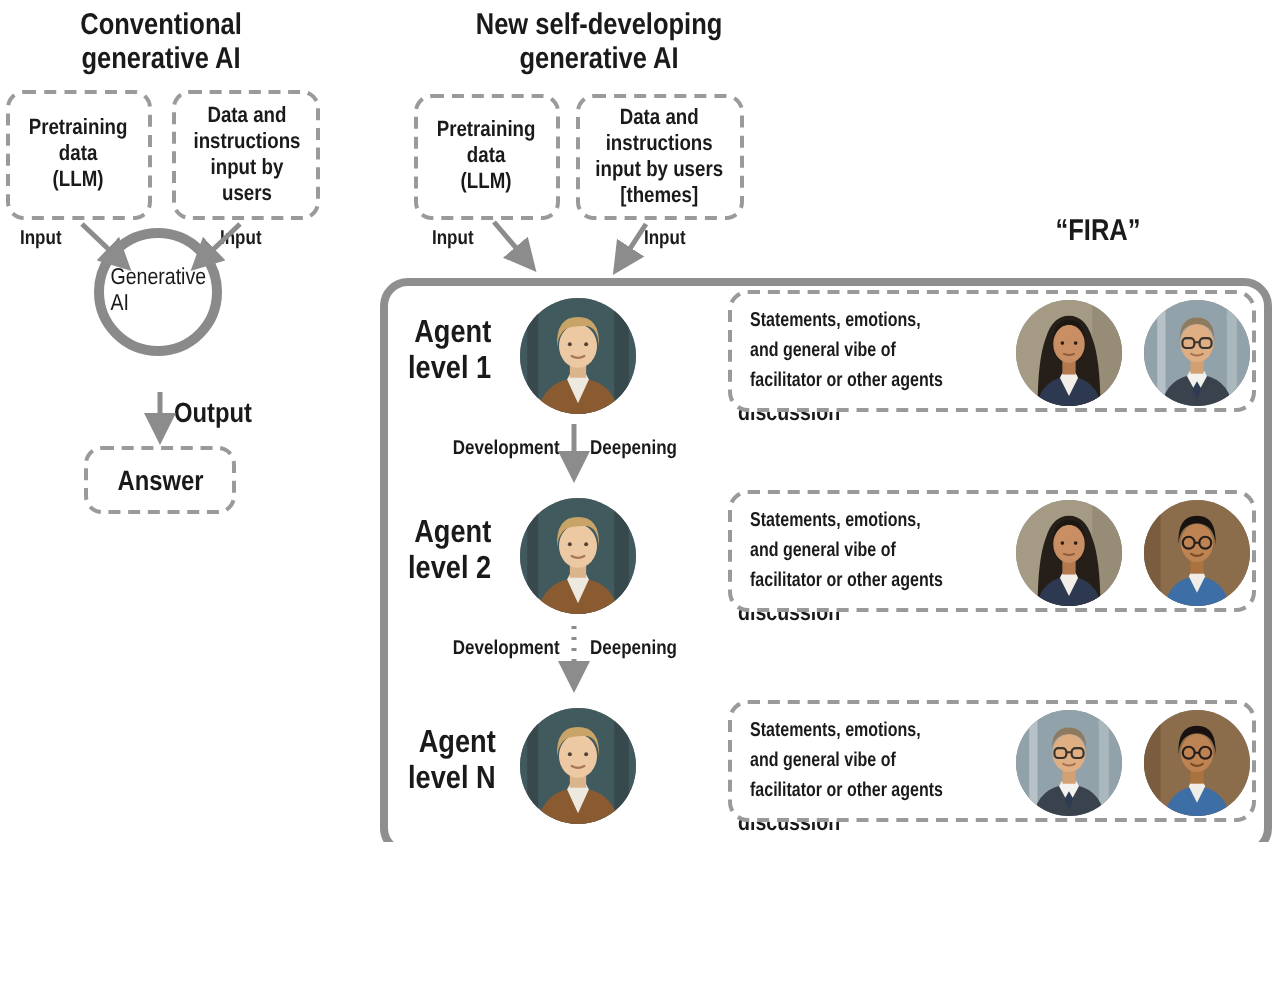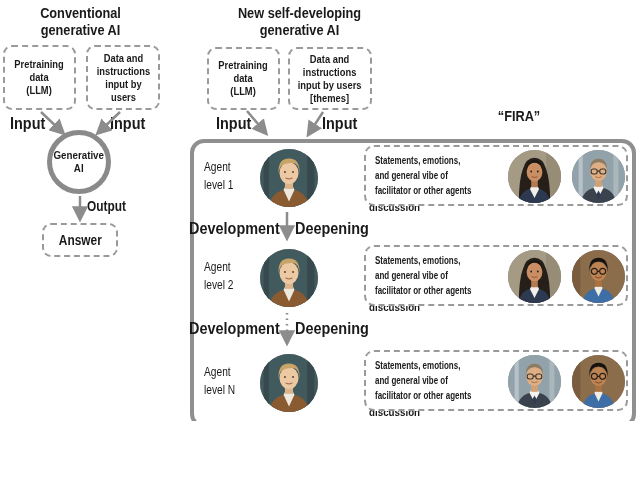--- a/index.html
+++ b/index.html
@@ -12,34 +12,34 @@
   .cx { display: inline-block; transform: scaleX(.85); white-space: pre-line; }
   .cxc { transform-origin: center; }
   .cxl { transform-origin: left center; }
   .cxr { transform-origin: right center; }
   .title { font-size: 15px; font-weight: 700; line-height: 17px; text-align: center; }
   .dashed {
     border: 2px dashed #9a9a9a; border-radius: 9px; background: #fff;
     display: flex; align-items: center; justify-content: center; text-align: center;
   }
   .boxtext { font-size: 11px; font-weight: 700; line-height: 13px; }
-  .lbl { font-size: 17px; font-weight: 700; }
+  .lbl { font-size: 10px; font-weight: 700; }
   .gen-circle {
-    left: 47px; top: 130px; width: 64px; height: 64px;
+    left: 47px; top: 114px; width: 64px; height: 64px;
     border: 5px solid #8a8a8a; border-radius: 50%;
     display: flex; align-items: center; justify-content: center;
-    font-size: 11.5px; font-weight: 700; line-height: 13px; text-align: center;
+    font-size: 11.5px; font-weight: 400; line-height: 13px; 
   }
   .fira-box {
     left: 190px; top: 139px; width: 446px; height: 289px;
     border: 4px solid #8f8f8f; border-radius: 14px; background: #fff;
   }
   .row { position: absolute; left: 0; width: 640px; height: 0; }
   .row-1 { top: 145px; } .row-2 { top: 245px; } .row-3 { top: 350px; }
-  .agent-label { position: absolute; left: 204px; top: 13px; font-size: 12px; font-weight: 400; line-height: 18px; }
+  .agent-label { position: absolute; left: 204px; top: 13px; font-size: 16px; font-weight: 700; line-height: 18px; text-align: right; }
   .avatar { position: absolute; border-radius: 50%; overflow: hidden; background: #888; }
   .avatar svg { display: block; width: 100%; height: 100%; }
   .facil { left: 260px; top: 4px; width: 58px; height: 58px; }
   .dbl-arrow { position: absolute; left: 383px; top: 22px; }
   .intensive { position: absolute; right: 220px; top: 43px; font-size: 11.5px; font-weight: 700; line-height: 12.5px; text-align: right; }
   .stmt {
     position: absolute; left: 364px; top: 0; width: 264px; height: 61px;
     border: 2px dashed #9a9a9a; border-radius: 10px; background: #fff;
   }
   .stmt-text { position: absolute; left: 9px; top: 6px; font-size: 10px; font-weight: 700; line-height: 15px; }
@@ -161,21 +161,21 @@
   <div class="abs dashed" style="left:288px; top:47px; width:84px; height:63px;">
       <span class="cx cxc boxtext">Data and
 instructions
 input by users
 [themes]</span>
     </div>
 
   <div class="abs lbl" style="left:216px; top:114px;"><span class="cx cxl">Input</span></div>
   <div class="abs lbl" style="left:322px; top:114px;"><span class="cx cxl">Input</span></div>
 
-  <div class="abs" style="left:464px; top:107px; width:110px; text-align:center; font-size:15px; font-weight:700;"><span class="cx cxc">“FIRA”</span></div>
+  <div class="abs" style="left:464px; top:107px; width:110px; text-align:right; font-size:15px; font-weight:700;"><span class="cx cxc">“FIRA”</span></div>
 
   <div class="abs fira-box"></div>
 
   <div class="row row-1">
     <div class="agent-label"><span class="cx cxl">Agent
 level 1</span></div>
     <div class="avatar facil">
         <svg viewBox="0 0 64 64">
           <use href="#av-facilitator"></use>
         </svg>

